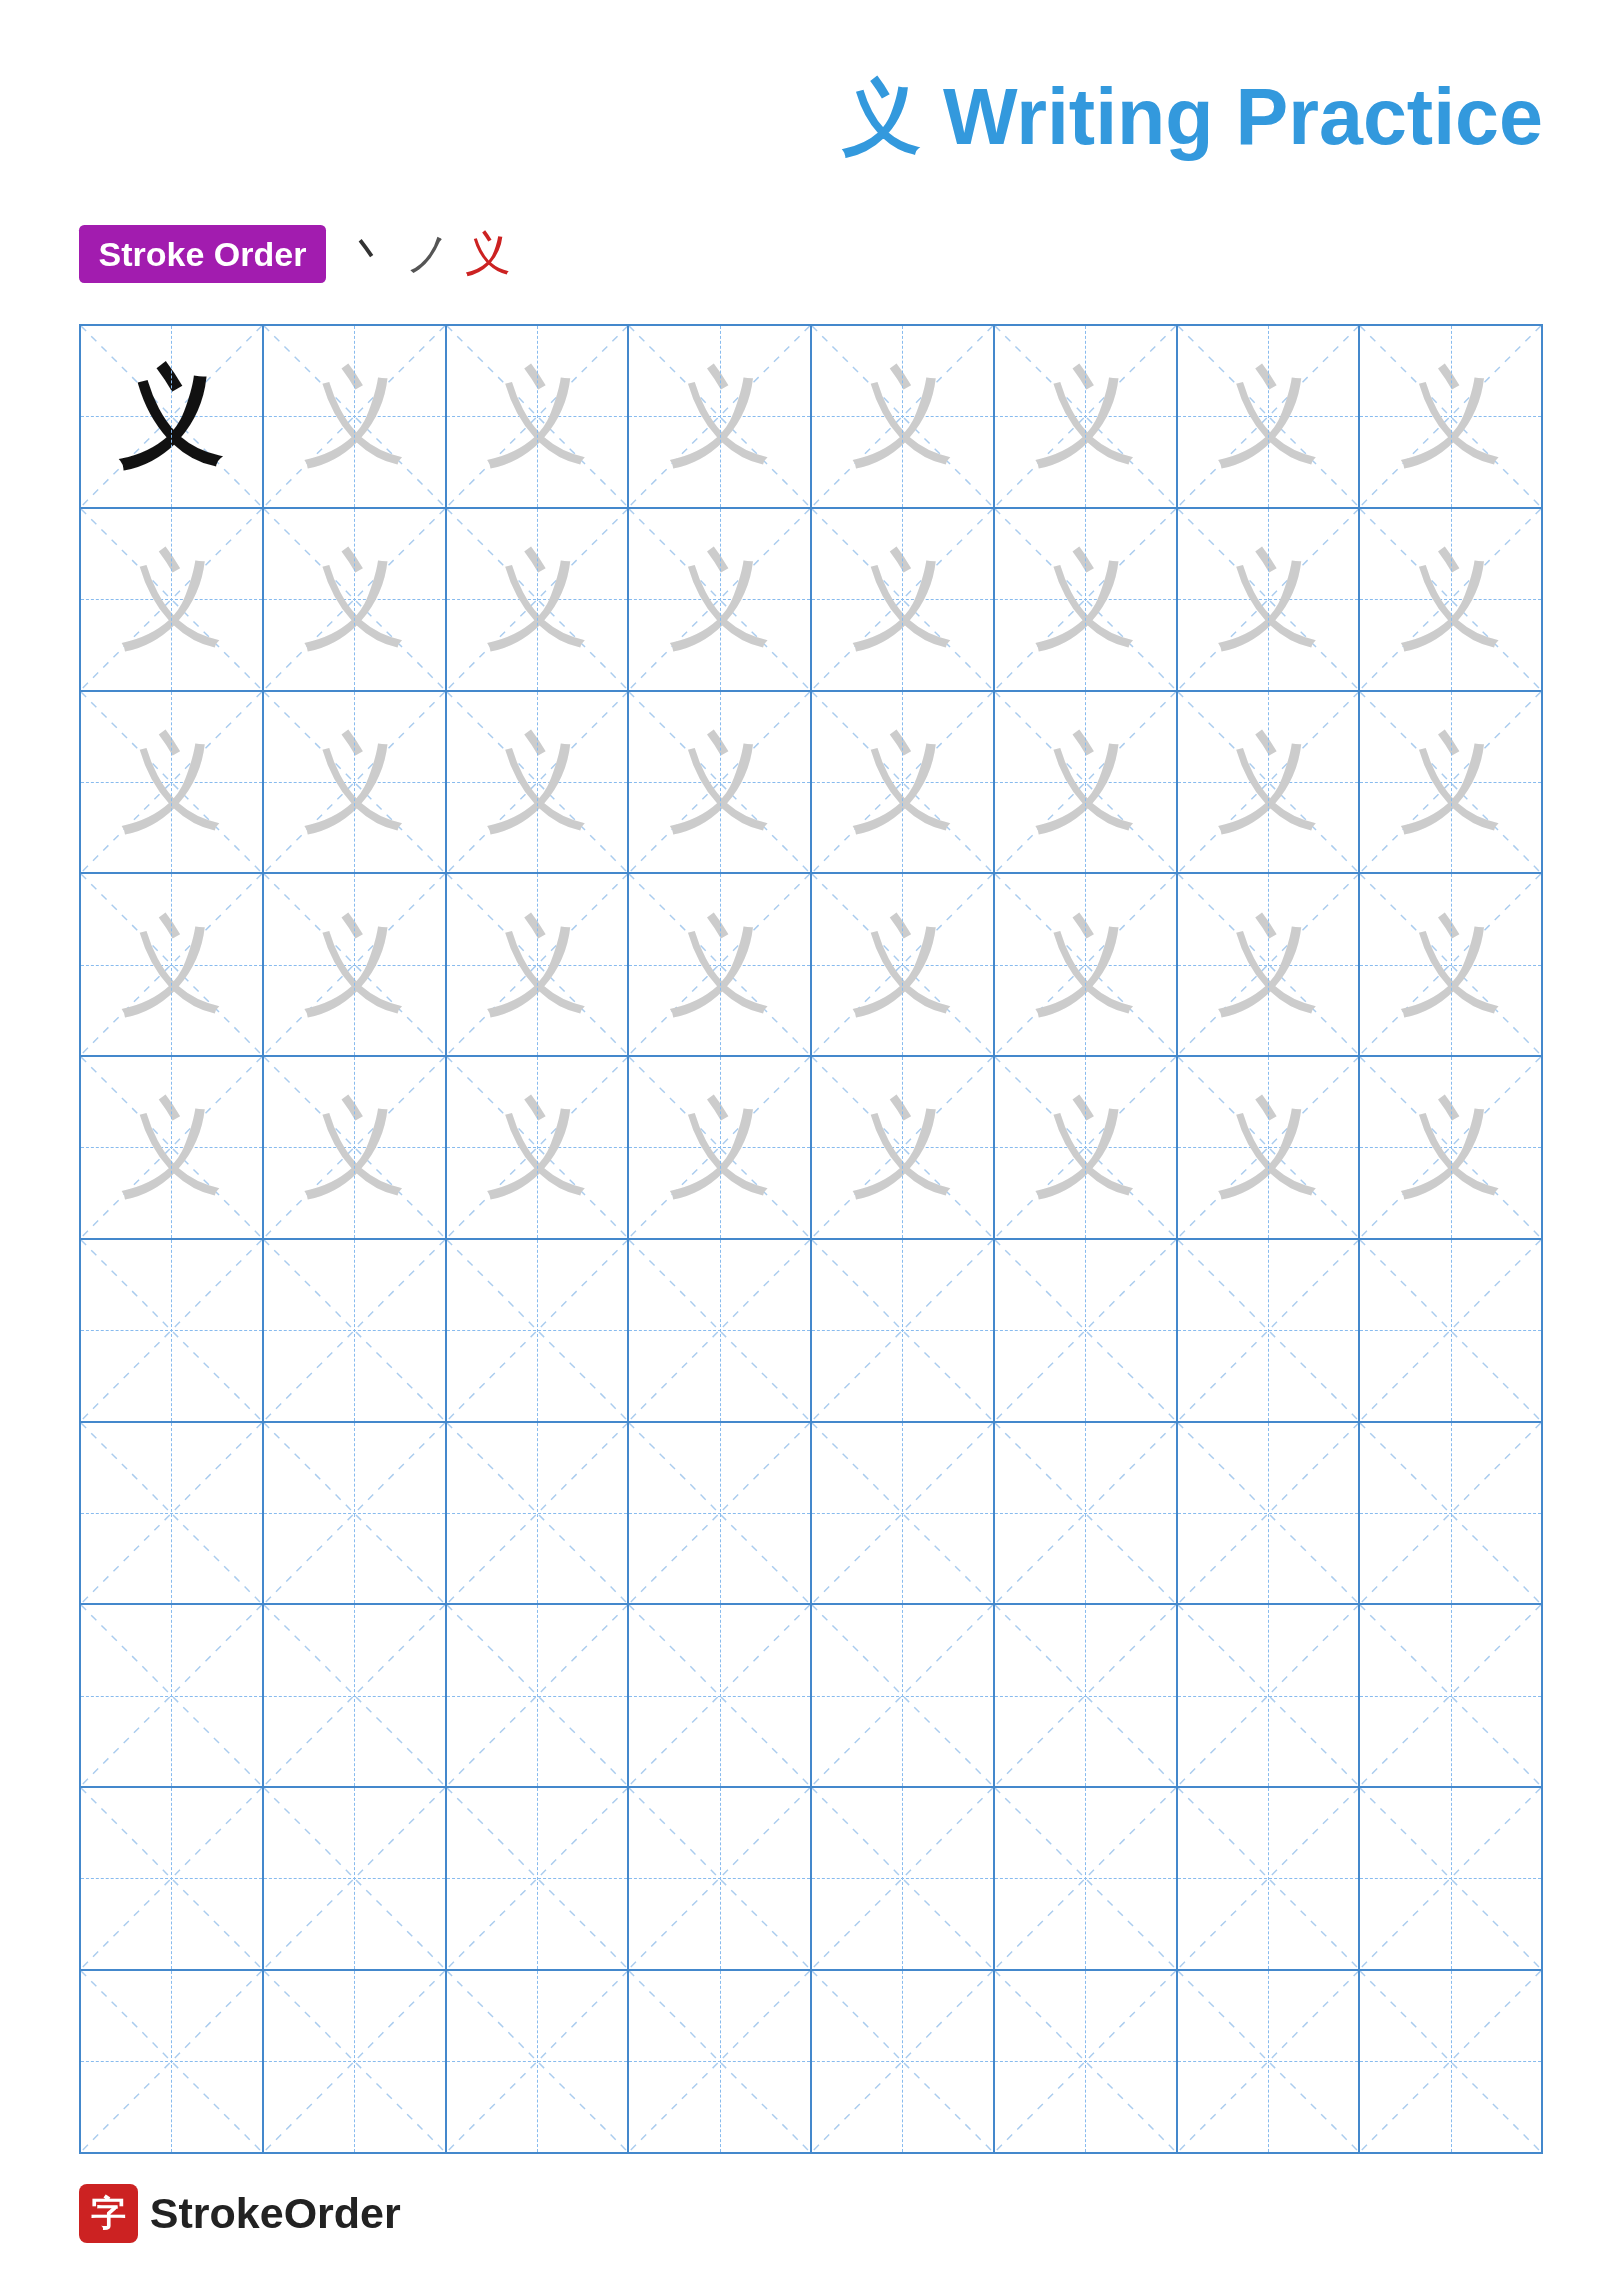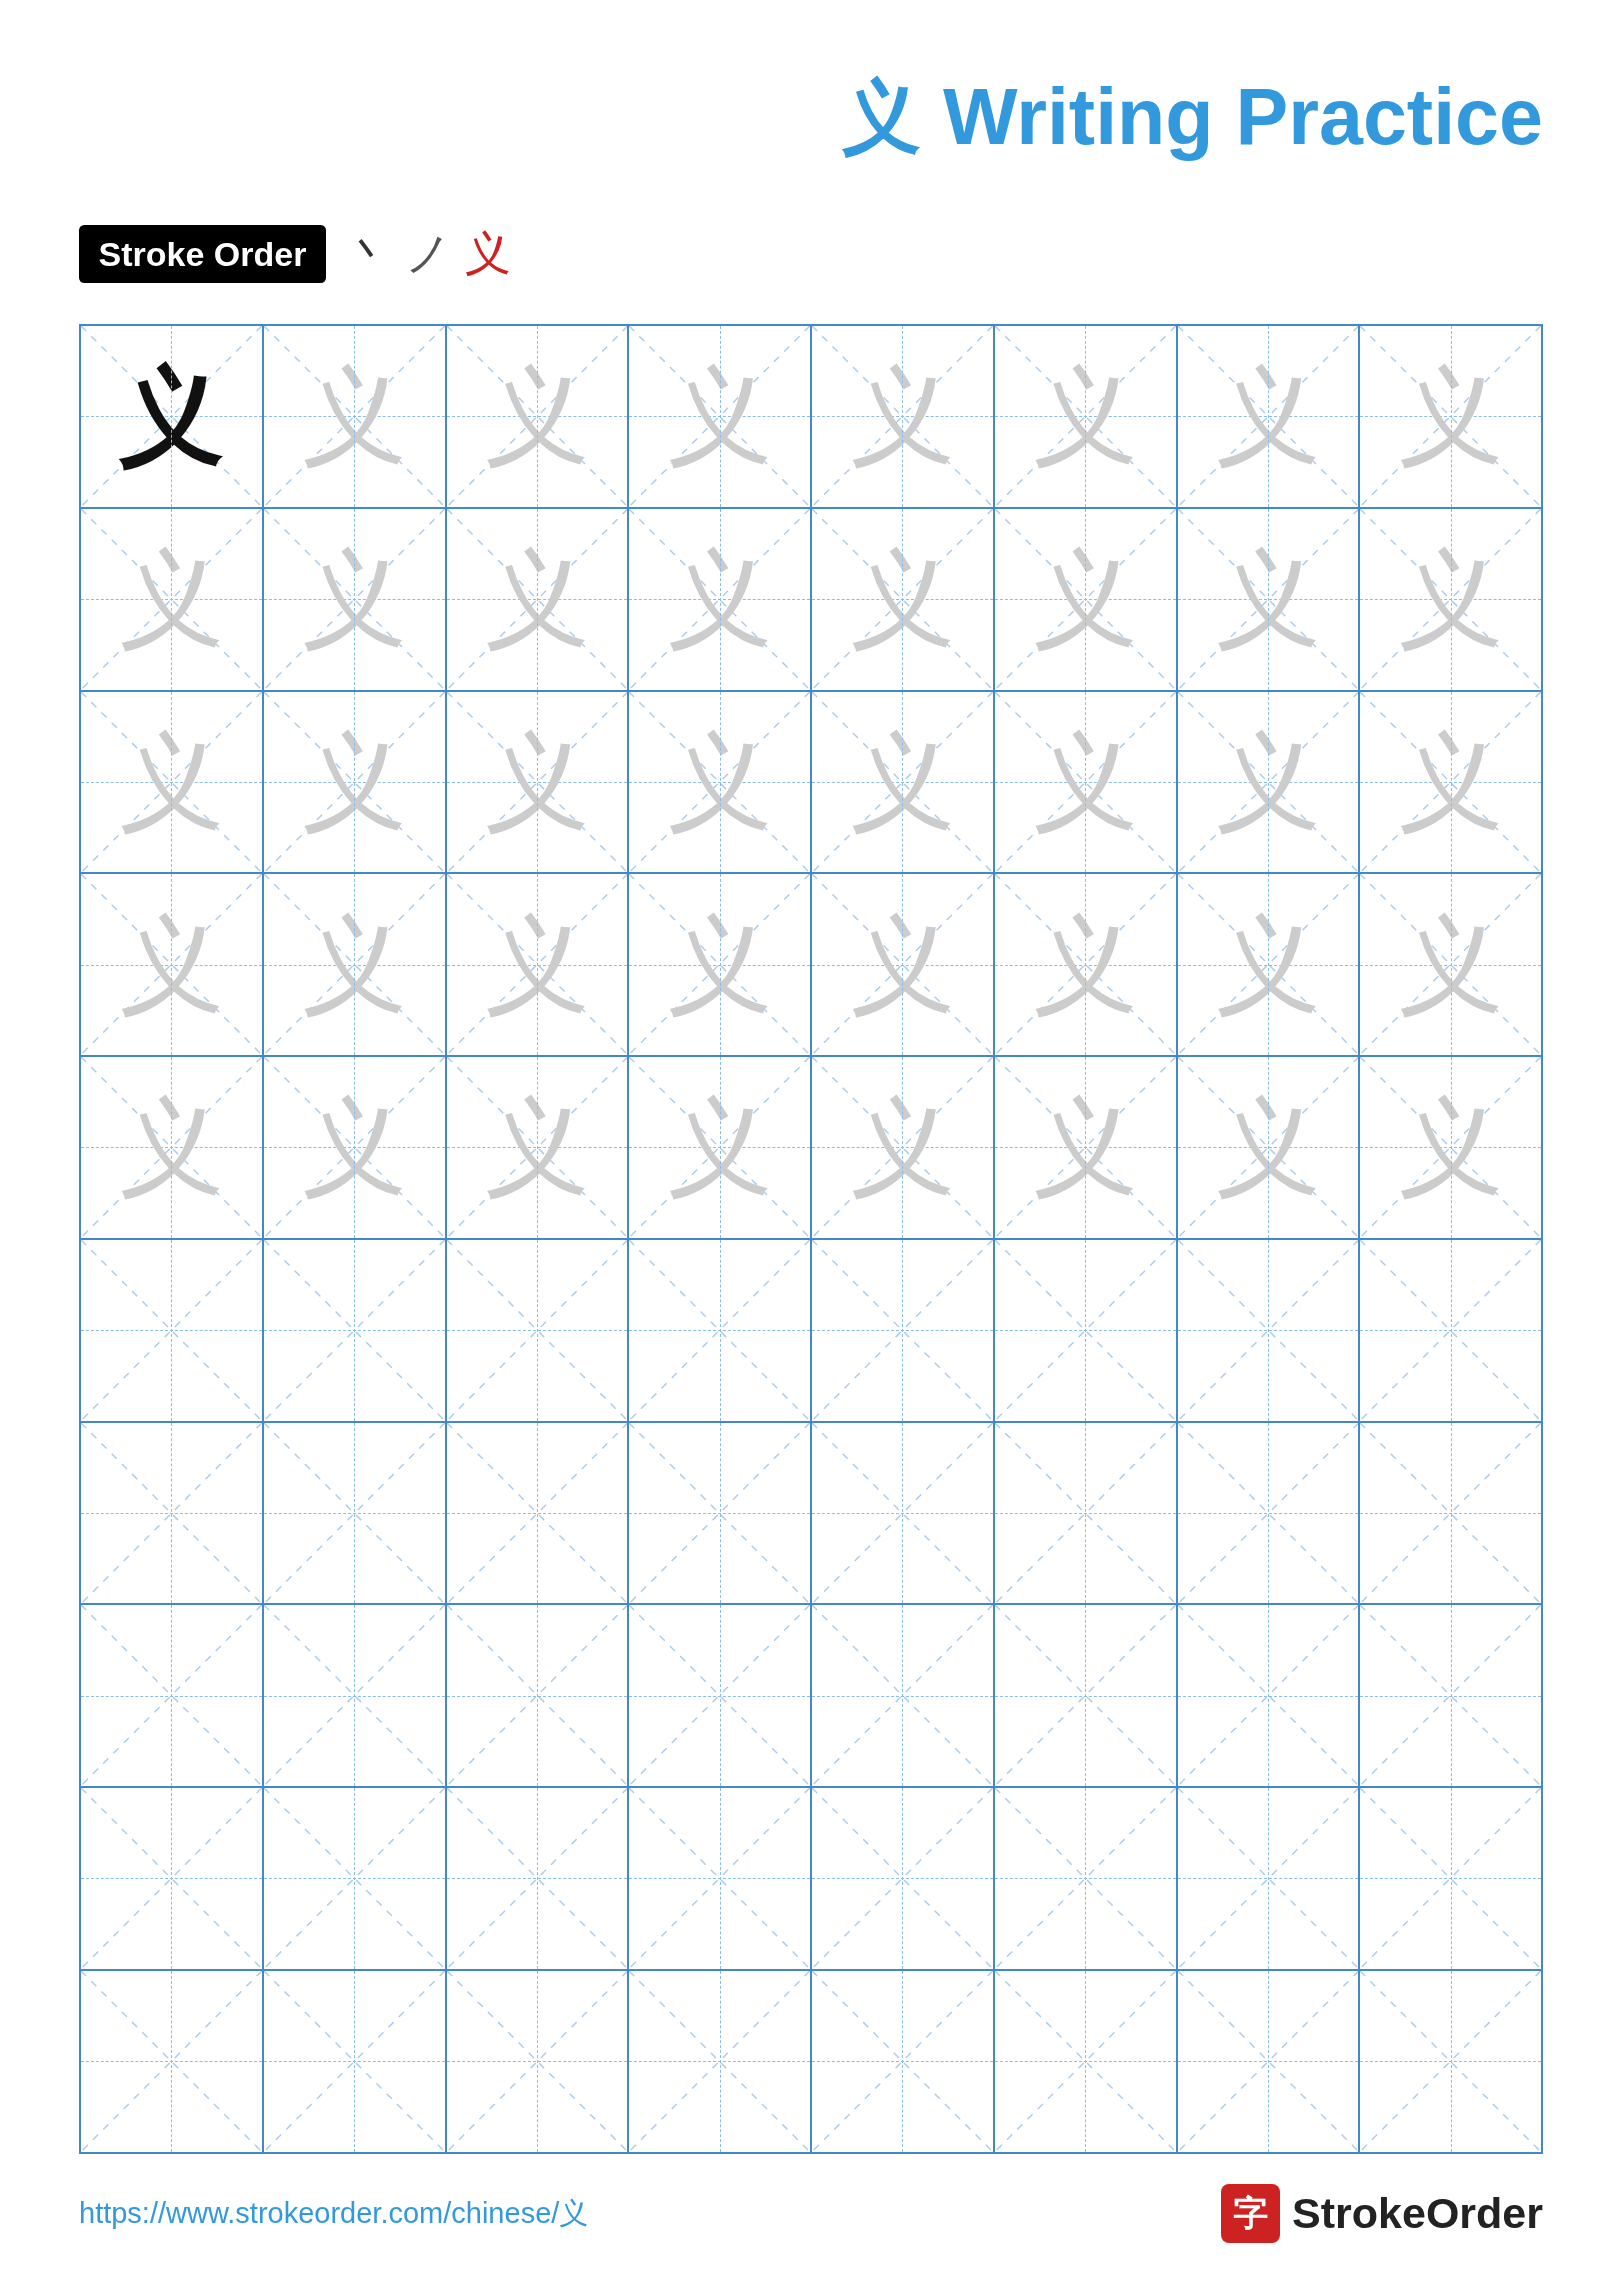--- a/index.html
+++ b/index.html
@@ -28,21 +28,21 @@
     }
 
     .stroke-order-section {
       display: flex;
       align-items: center;
       gap: 19.6px;
       margin-bottom: 39px;
     }
 
     .stroke-order-badge {
-      background: #000000;
+      background: #a21caf;
       color: white;
       padding: 9.2px 19.6px;
       border-radius: 5.2px;
       font-size: 34px;
       font-family: Arial, sans-serif;
       font-weight: bold;
     }
 
     .stroke-order-chars {
       display: flex;
@@ -698,19 +698,18 @@
     </div>
     <div class="grid-cell">
       <svg class="cell-diag" viewBox="0 0 100 100" preserveAspectRatio="none">
         <line x1="0" y1="0" x2="100" y2="100" stroke="#aaccee" stroke-width="0.8" stroke-dasharray="4,4"></line>
         <line x1="100" y1="0" x2="0" y2="100" stroke="#aaccee" stroke-width="0.8" stroke-dasharray="4,4"></line>
       </svg>
     </div>
   </div>
 
 <div class="footer">
-  <span class="footer-url">https://www.strokeorder.com/chinese/义</span>
   <div class="footer-logo">
     <div class="logo-icon">字</div>
     <span class="logo-text">StrokeOrder</span>
   </div>
 </div>
 
 
 </body></html>

